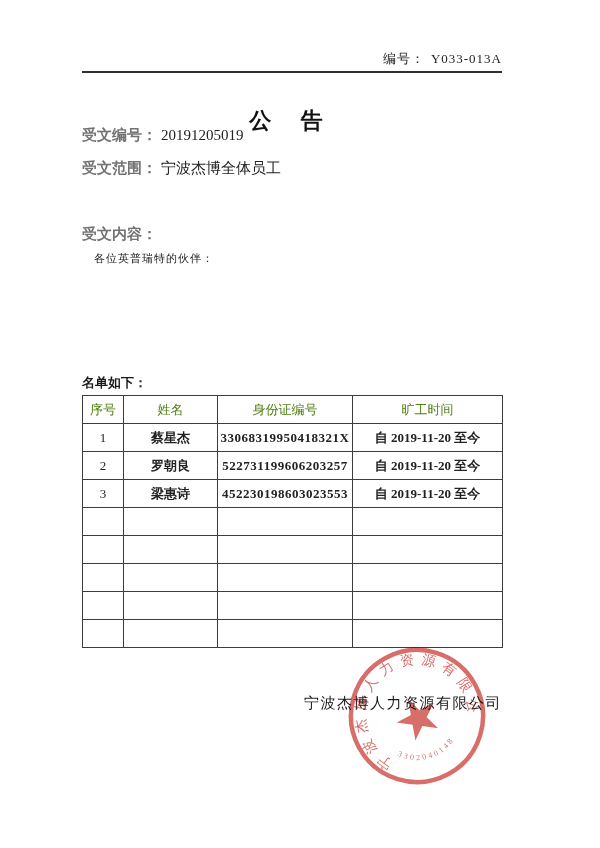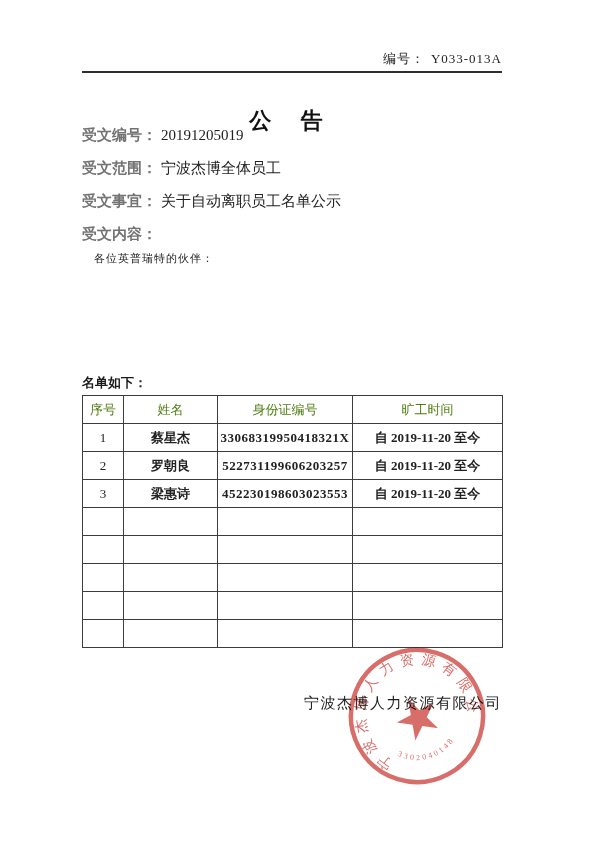--- a/index.html
+++ b/index.html
@@ -74,23 +74,20 @@
   </div>
   <div class="top-rule"></div>
 
   <div class="doc-title">公 告</div>
 
   <div class="field-row f0">
     <span class="f-label">受文编号：</span><span class="f-value">20191205019</span>
   </div>
   <div class="field-row f1">
     <span class="f-label">受文范围：</span><span class="f-value">宁波杰博全体员工</span>
-  </div>
-  <div class="field-row f2">
-    <span class="f-label">受文事宜：</span><span class="f-value">关于自动离职员工名单公示</span>
   </div>
   <div class="field-row f3">
     <span class="f-label">受文内容：</span><span class="f-value"></span>
   </div>
 
   <div class="salutation">各位英普瑞特的伙伴：</div>
   <div class="list-intro">名单如下：</div>
 
   <table class="roster">
     <colgroup>

